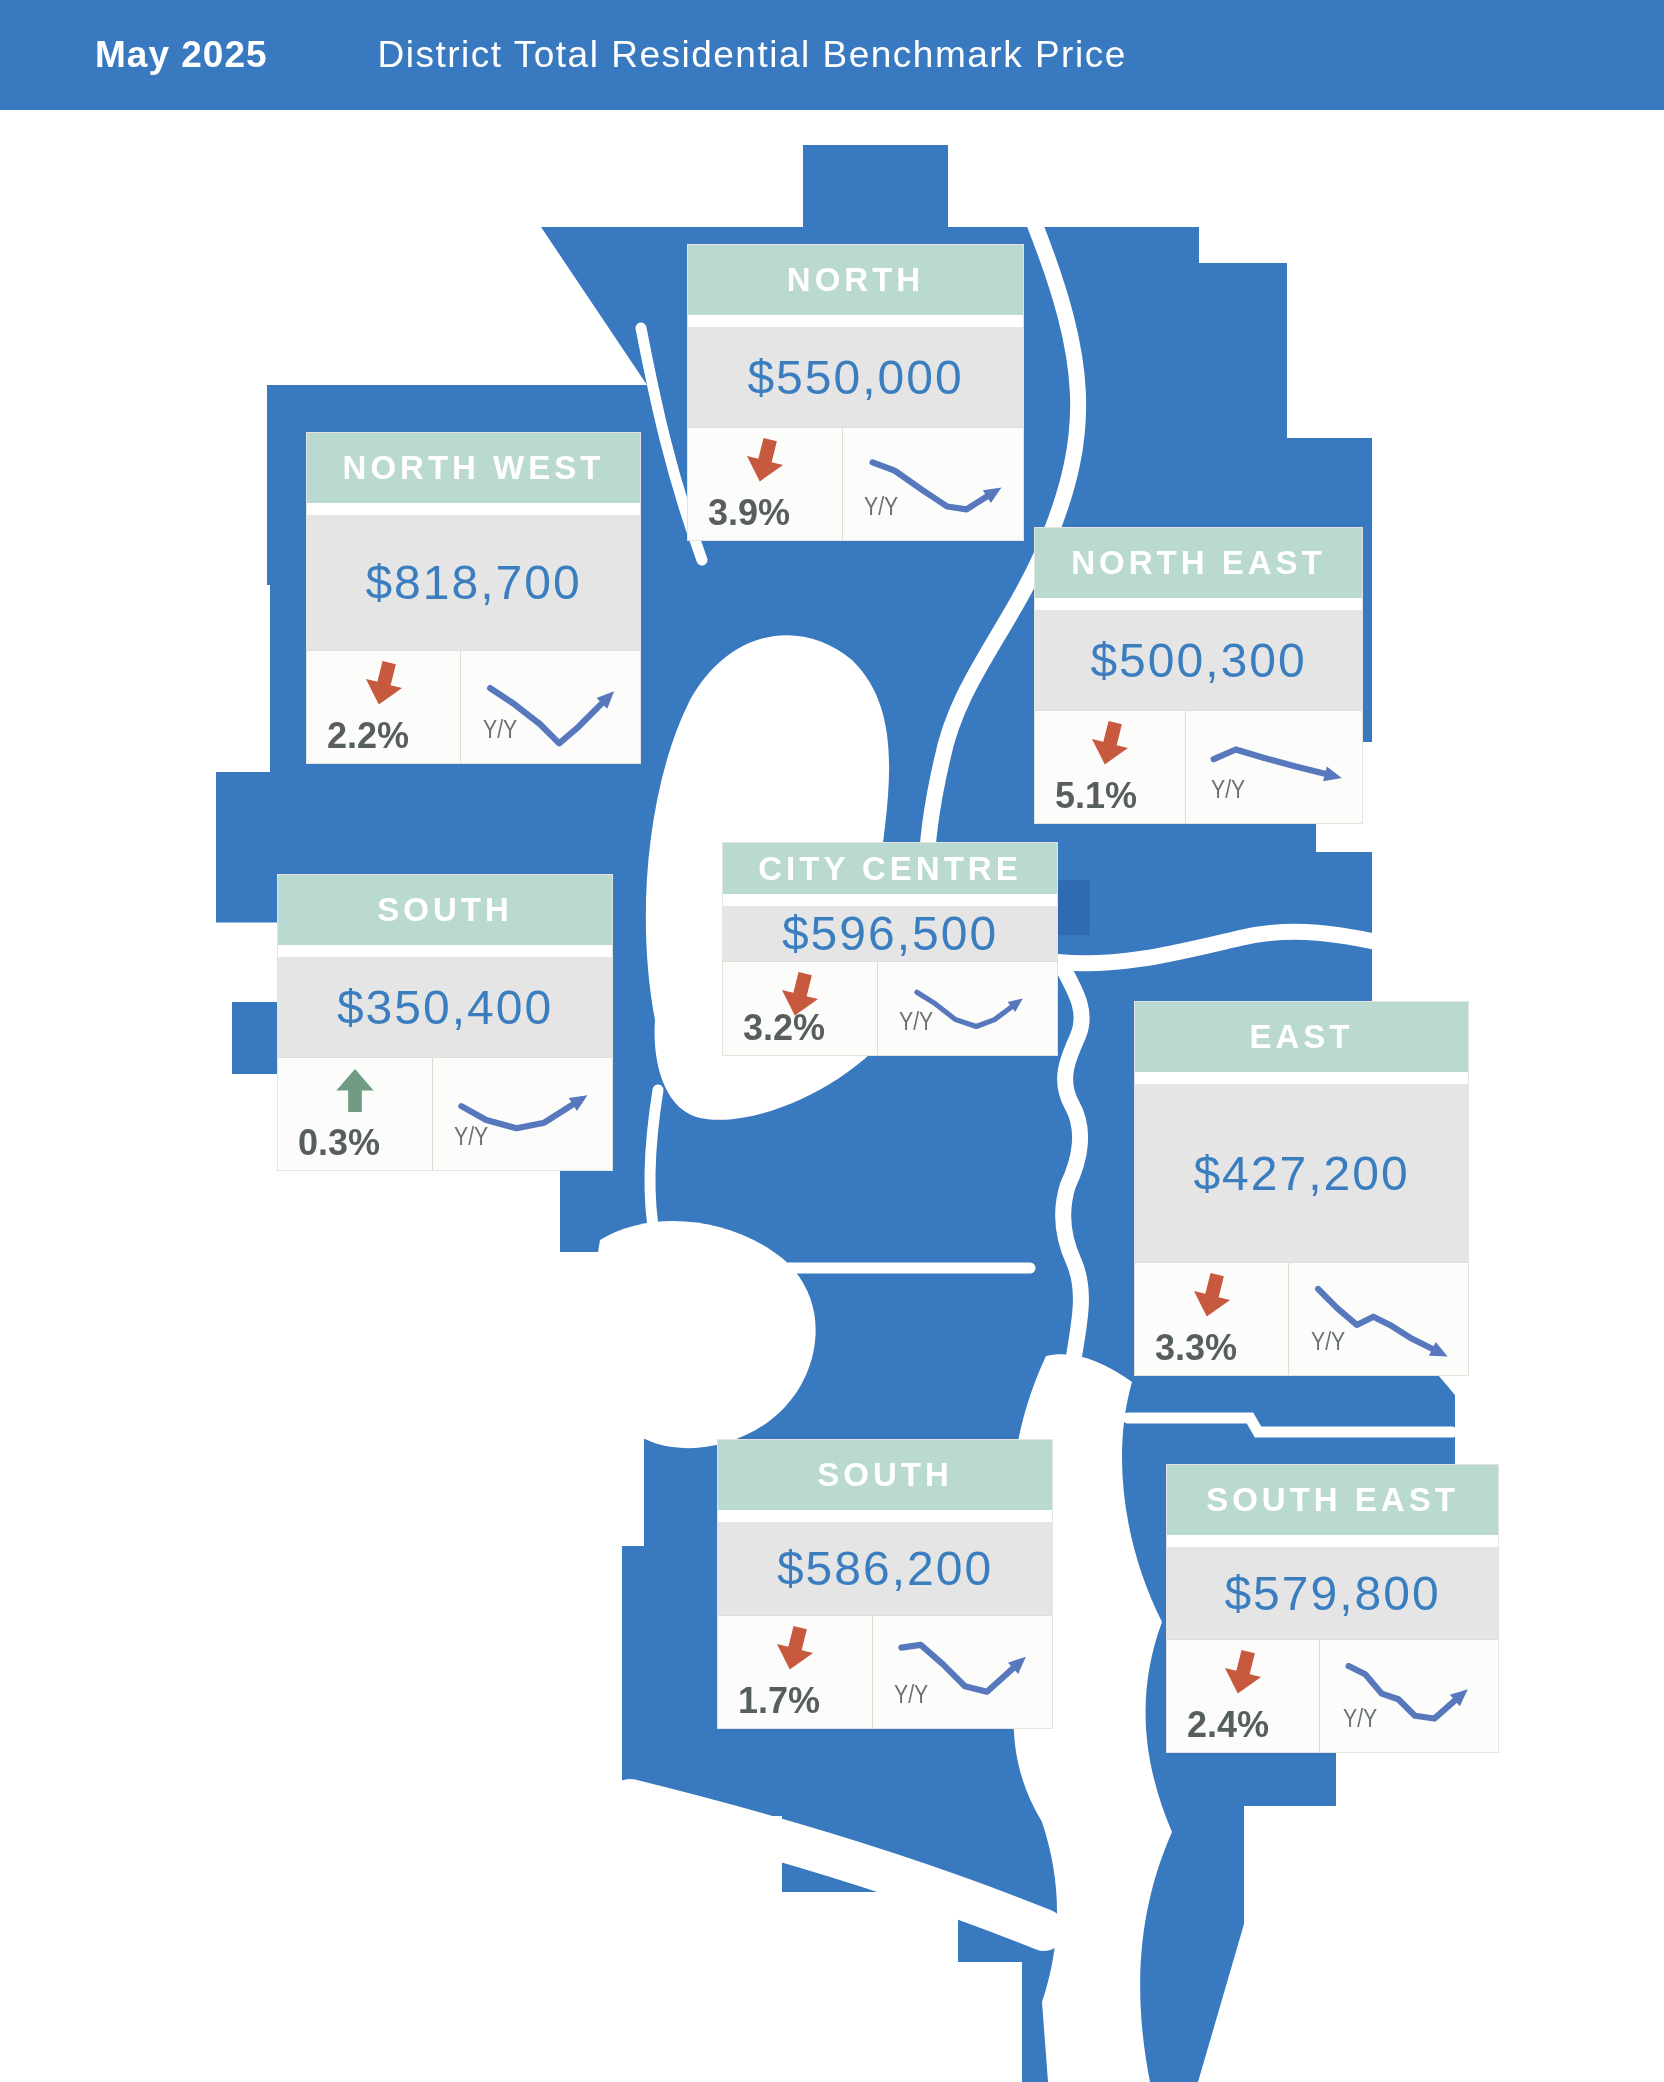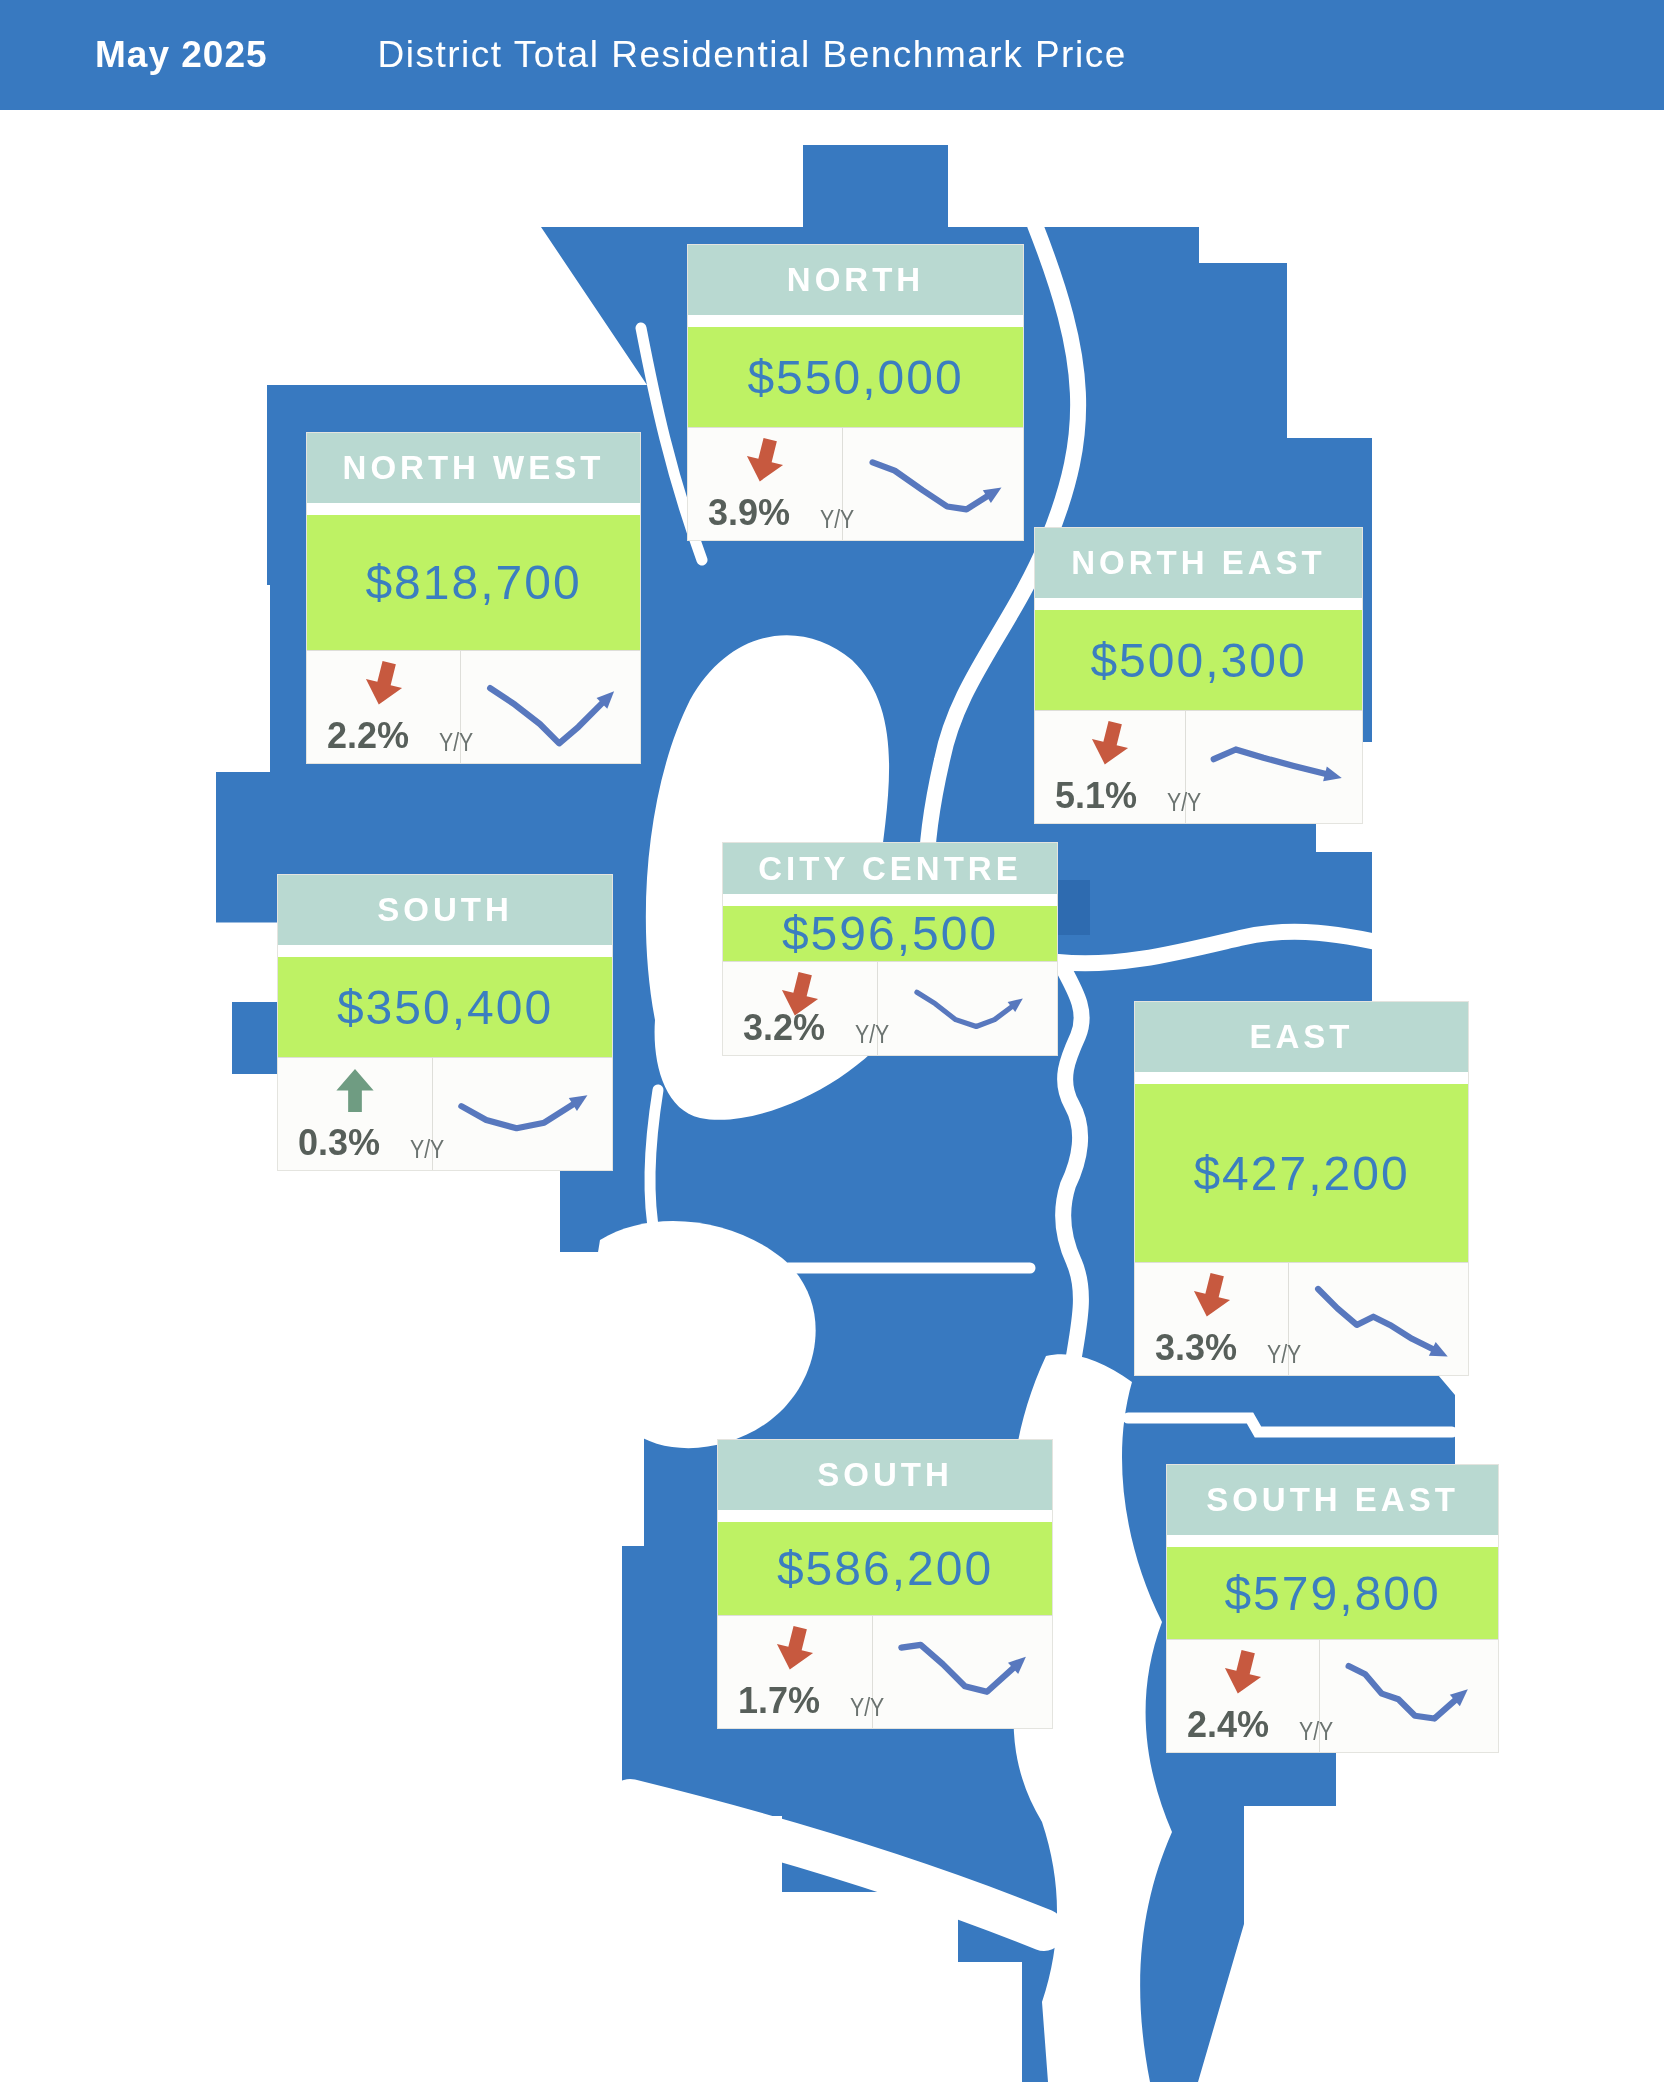--- a/index.html
+++ b/index.html
@@ -22,29 +22,29 @@
 
   
   .cards-layer{position:absolute;left:0;top:0;width:100%;height:100%;}
   .card{position:absolute;display:flex;flex-direction:column;background:#ffffff;
         box-shadow:0 0 0 1px #e4e4df;}
   .card-header{height:70px;background:var(--card-header-green,#B9D9D1);
         display:flex;align-items:center;justify-content:center;
         color:#ffffff;font-weight:bold;font-size:33px;letter-spacing:4px;}
   .card-price{flex:1;display:flex;align-items:center;justify-content:center;
         color:var(--price-blue,#3B7EC0);font-size:48px;letter-spacing:2px;
-        border-bottom:1px solid #deded9;background:#bef264;margin-top:12px;}
+        border-bottom:1px solid #deded9;background:#e5e5e5;margin-top:12px;}
   .card-bottom{height:112px;display:flex;background:#fcfcfa;}
   .cell-change{width:46%;border-right:1px solid #deded9;position:relative;
         display:flex;flex-direction:column;align-items:center;}
   .arrow-svg{margin-top:9px;height:47px;width:42px;}
   .trend-arrow.down{color:var(--down-arrow-red,#C7593F);transform:rotate(14deg);}
   .trend-arrow.up{color:var(--up-arrow-green,#6F9C82);}
   .change-row{position:absolute;bottom:6px;left:0;right:12px;display:flex;
-        align-items:flex-end;padding-left:20px;}
+        align-items:flex-start;padding-left:20px;gap:44px;}
   .percent{font-size:36px;font-weight:bold;color:var(--percent-gray,#575F5A);}
   .yoy{font-size:25px;color:var(--yoy-gray,#6B7370);margin-left:30px;transform:scaleX(.85);transform-origin:left;}
   .cell-spark{flex:1;display:flex;align-items:center;justify-content:center;}
   svg.spark{width:86%;height:74%;overflow:visible;}
   .spark-line{fill:none;stroke:var(--sparkline-blue,#5878BE);stroke-width:4.5;
         stroke-linecap:round;stroke-linejoin:round;}
   .spark-head{fill:var(--sparkline-blue,#5878BE);stroke:none;}
 </style>
 </head>
 <body>

